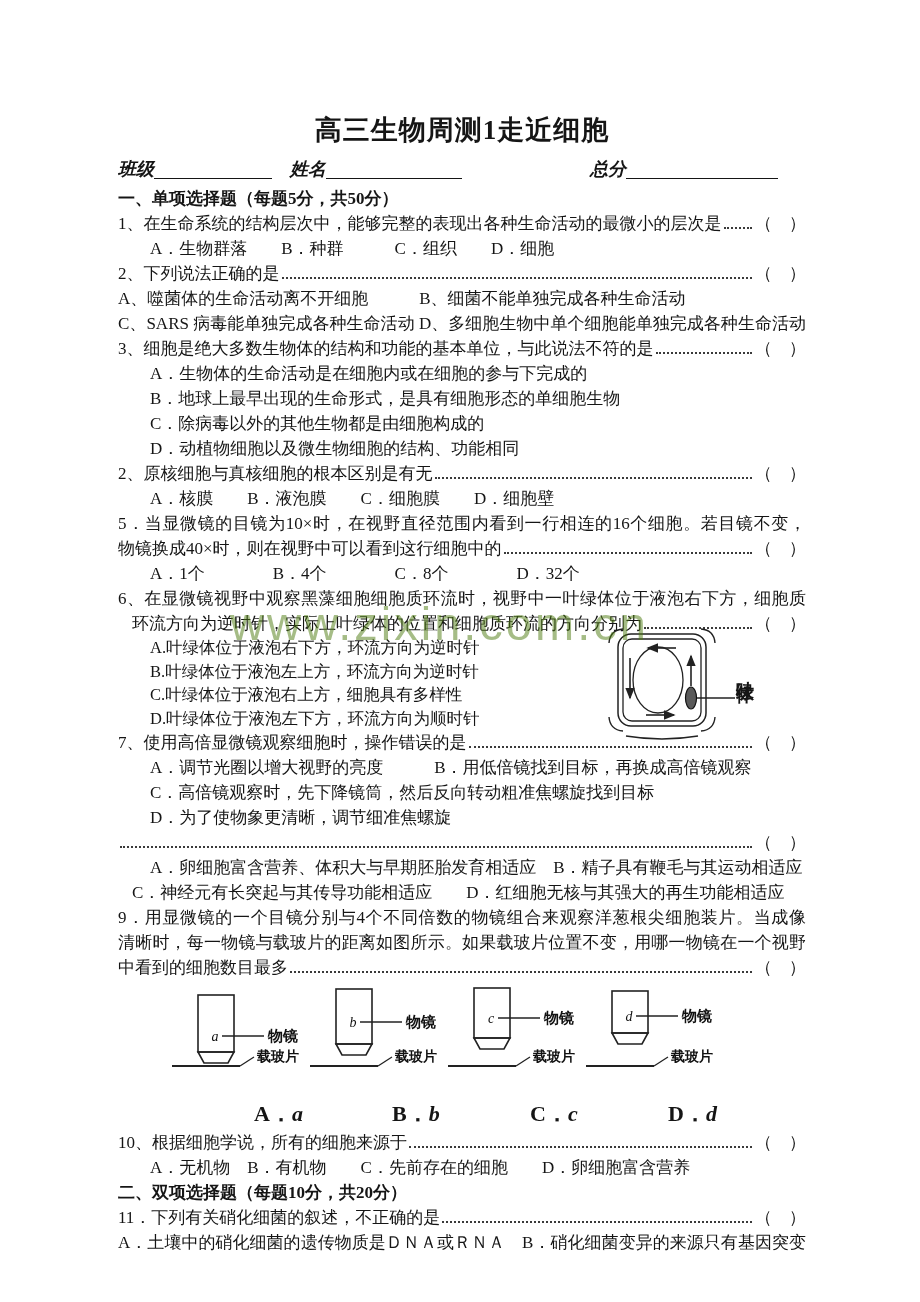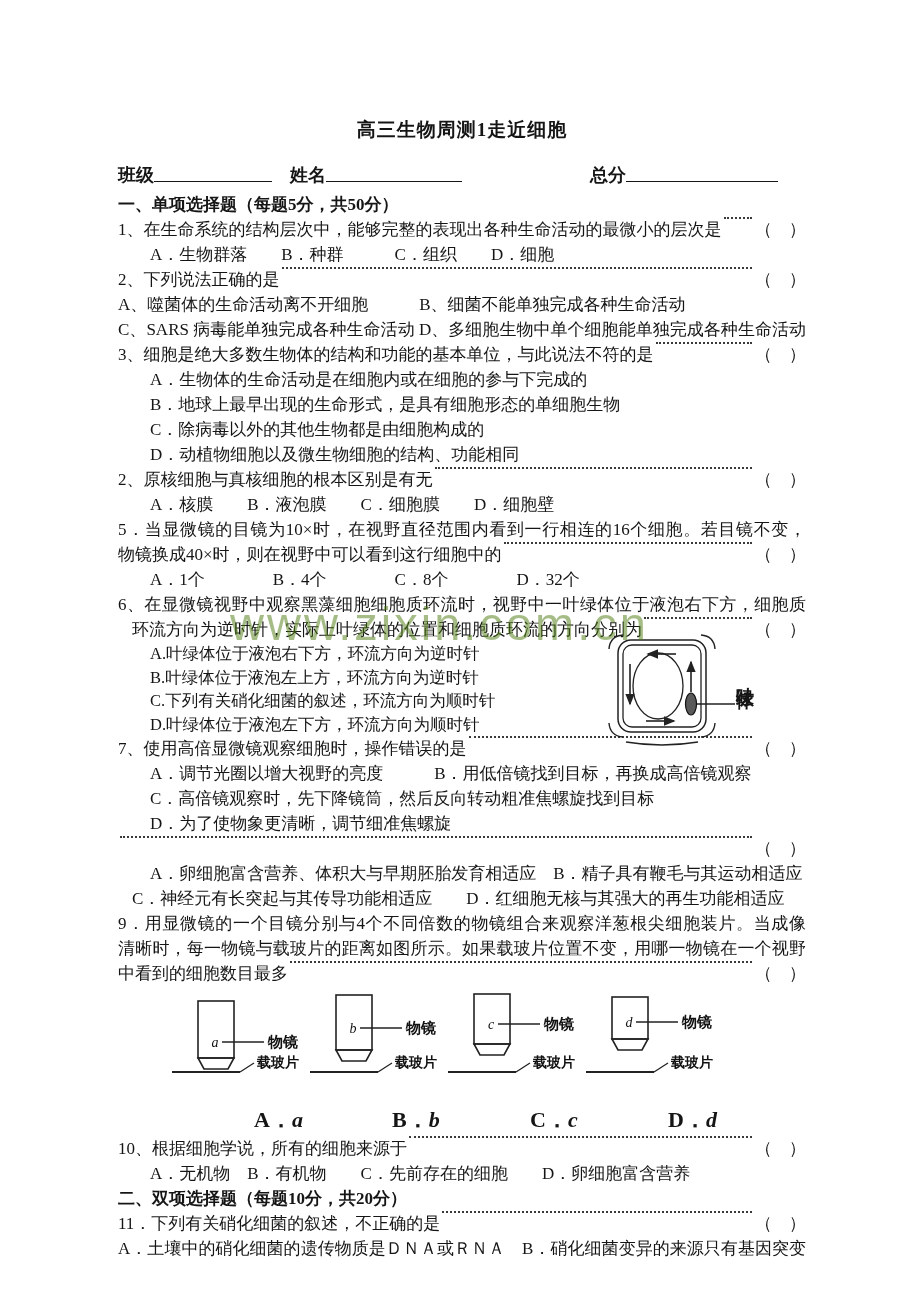--- a/index.html
+++ b/index.html
@@ -10,31 +10,31 @@
     background: #ffffff;
     font-family: "Liberation Serif", "DejaVu Serif", serif;
     color: #151515;
     overflow: hidden;
   }
   .content {
     position: absolute; left: 118px; top: 110px; width: 688px;
     overflow: visible;
   }
   .title {
-    text-align: center; font-size: 19px; font-weight: bold;
-    line-height: 40px; letter-spacing: 1px; margin-bottom: 12px;
-  }
-  .fields { display:flex; align-items: flex-start; line-height: 27px; font-size: 18px; margin-bottom: 3px; }
+    text-align: center; font-size: 27px; font-weight: bold;
+    line-height: 40px; letter-spacing: 1px; margin-bottom: 6px;
+  }
+  .fields { display:flex; align-items: center; line-height: 27px; font-size: 18px; margin-bottom: 3px; font-style: italic; }
   .blank { display:inline-block; border-bottom: 1.6px solid #151515; height: 1.05em; }
   .b1 { width: 118px; }
   .b2 { width: 136px; margin-right: 128px; }
   .b3 { width: 152px; }
   .fields .lbl { font-weight: bold; }
   .line {
-    display: flex; align-items: flex-start;
+    display: flex; align-items: flex-end;
     font-size: 17px; line-height: 25px; white-space: pre;
   }
   .line .txt { flex: 0 0 auto; }
   .fill .txt { flex: 1 1 auto; text-align: justify; text-align-last: justify; white-space: normal; }
   .leader { flex: 1 1 auto; min-width: 10px; border-bottom: 2.4px dotted #3a3a3a; margin: 0 3px 7px 2px; }
   .bracket { flex: 0 0 auto; }
   .bold { font-weight: bold; }
   .ind { padding-left: 32px; }
   .ind-sm { padding-left: 14px; }
   .watermark {
@@ -129,21 +129,21 @@
     <div class="line fill"><span class="txt">6、在显微镜视野中观察黑藻细胞细胞质环流时，视野中一叶绿体位于液泡右下方，细胞质</span></div>
     <div class="line ind-sm">
       <span class="txt">环流方向为逆时针，实际上叶绿体的位置和细胞质环流的方向分别为</span>
       <span class="leader"></span>
       <span class="bracket">（　）</span>
     </div>
 
     <div class="q6-wrap">
       <div class="line ind"><span class="txt">A.叶绿体位于液泡右下方，环流方向为逆时针</span></div>
       <div class="line ind"><span class="txt">B.叶绿体位于液泡左上方，环流方向为逆时针</span></div>
-      <div class="line ind"><span class="txt">C.下列有关硝化细菌的叙述，环流方向为顺时针</span></div>
+      <div class="line ind"><span class="txt">C.叶绿体位于液泡右上方，细胞具有多样性</span></div>
       <div class="line ind"><span class="txt">D.叶绿体位于液泡左下方，环流方向为顺时针</span></div>
 
       <div class="cell-fig">
         <svg width="128" height="112" viewBox="0 0 128 112">
           <defs>
             <marker id="ah" markerWidth="9" markerHeight="8" refX="6.5" refY="3" orient="auto">
               <path d="M0,0 L7.5,3 L0,6 z" fill="#222"></path>
             </marker>
           </defs>
 

